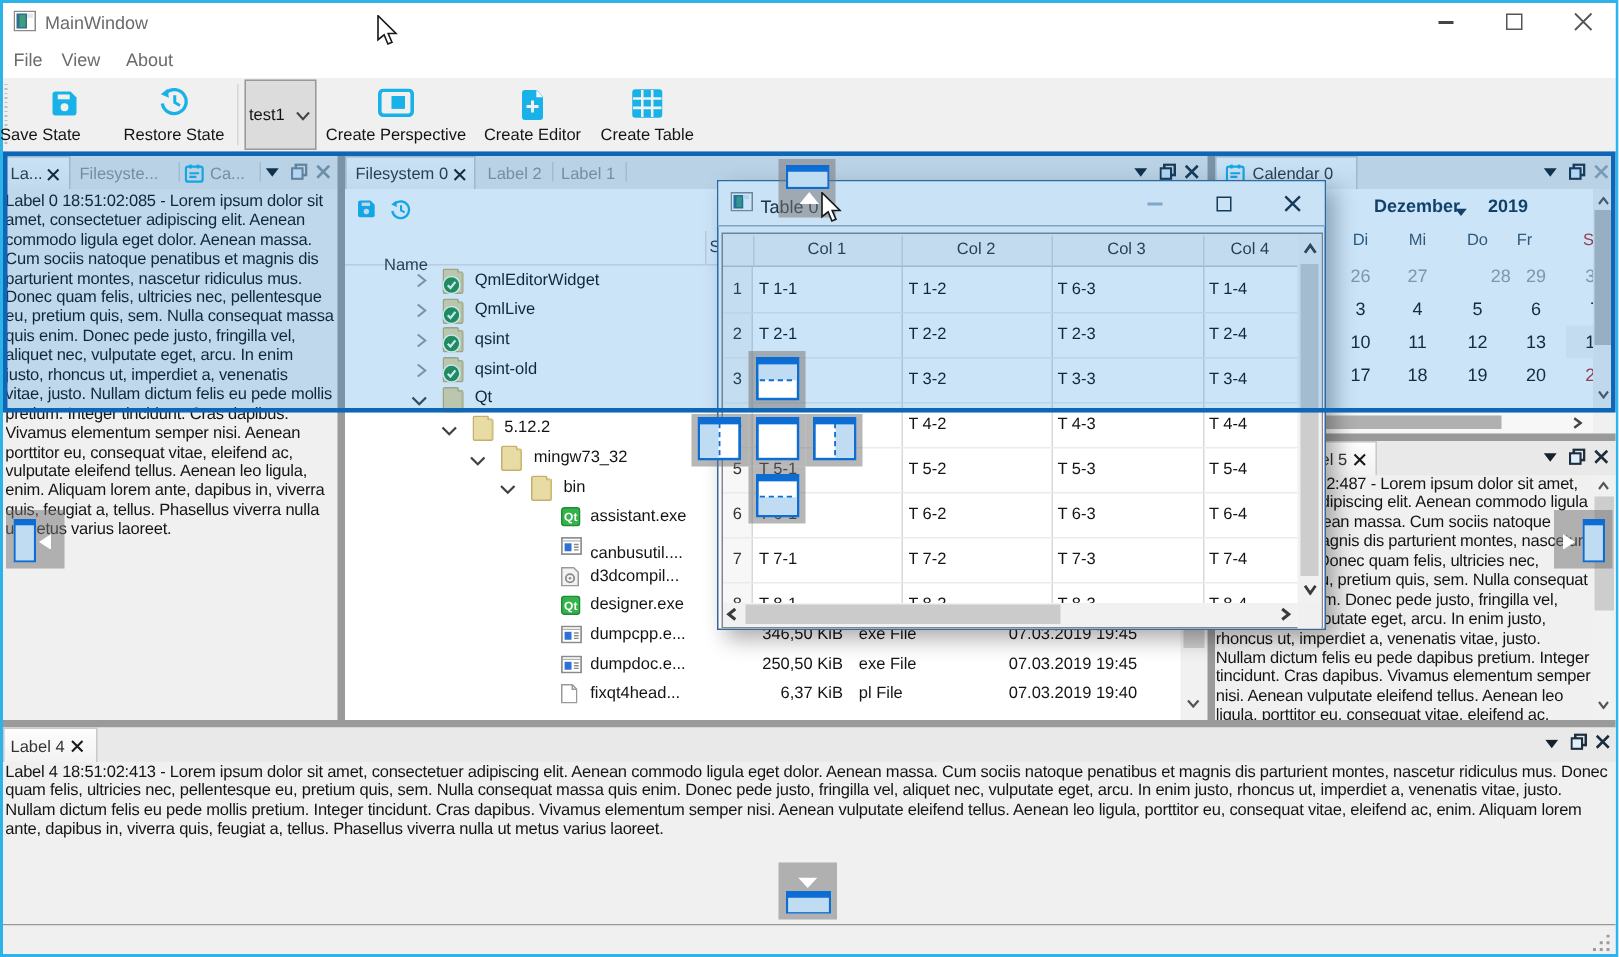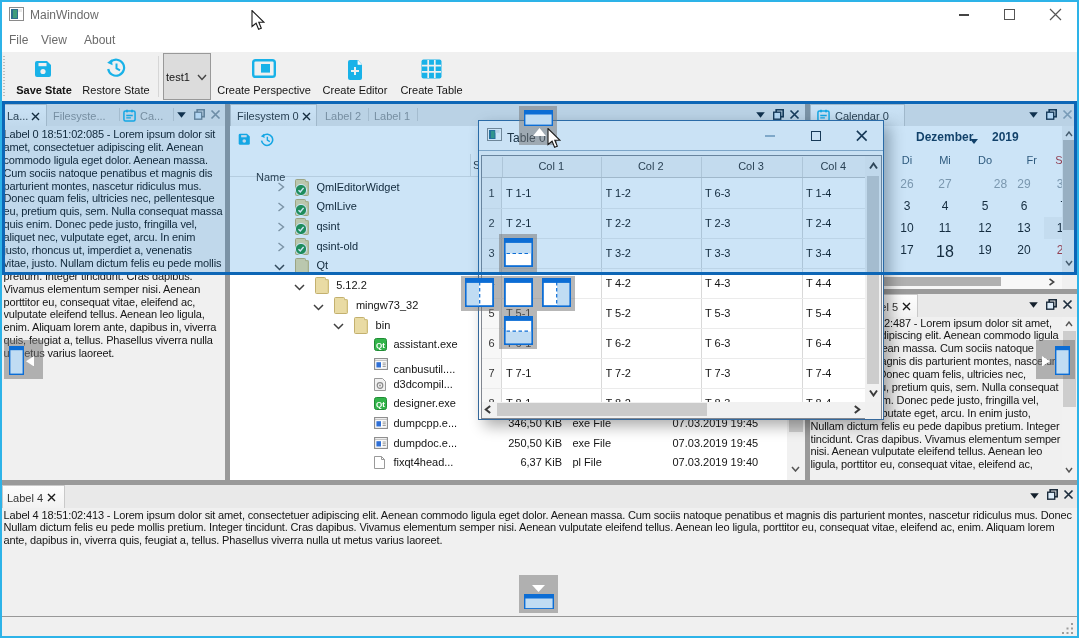--- a/index.html
+++ b/index.html
@@ -34,21 +34,21 @@
 <svg style="left:34px;top:60px" width="18" height="18" viewBox="0 0 18 18">
     <path d="M1,3 a2,2 0 0 1 2,-2 h10 l4,4 v10 a2,2 0 0 1 -2,2 h-12 a2,2 0 0 1 -2,-2 z" fill="#19b2e8"></path>
     <rect x="4.5" y="3" width="8" height="3.2" fill="#f0f0f0"></rect>
     <circle cx="9" cy="11.5" r="2.6" fill="#f0f0f0"></circle>
   </svg>
 <svg style="left:106px;top:58px" width="20" height="20" viewBox="0 0 20 20">
     <path d="M4.5,4 a8,8 0 1 1 -2.3,7" fill="none" stroke="#19b2e8" stroke-width="2.2"></path>
     <path d="M5.8,1.2 L1.2,4.8 L6.6,7.2 Z" fill="#19b2e8"></path>
     <path d="M10.5,5.5 L10.5,10.3 L14,12.3" fill="none" stroke="#19b2e8" stroke-width="2"></path>
   </svg>
-<div class="t" style="left:14px;top:84px;width:60px;height:13px;text-align:center;font-weight:bold;">Save State</div>
+<div class="t" style="left:0;top:84px;width:60px;height:13px;">Save State</div>
 <div class="t" style="left:81px;top:84px;width:70px;height:13px;text-align:center;">Restore State</div>
 <div style="left:162.5px;top:53px;width:48px;height:46.5px;background:#dcdcdc;border:1px solid #999;"></div>
 <div class="t" style="left:166px;top:71px;width:30px;height:13px;font-size:11px;">test1</div>
 <svg style="left:197px;top:74px" width="10" height="7" viewBox="0 0 10 7">
     <path d="M1,1 L5,5.4 L9,1" fill="none" stroke="#444" stroke-width="1.4"></path>
   </svg>
 <svg style="left:252px;top:59px" width="24" height="19" viewBox="0 0 24 19">
     <rect x="1.2" y="1.2" width="21.6" height="16.6" rx="2.4" fill="none" stroke="#19b2e8" stroke-width="2.4"></rect>
     <rect x="9" y="5" width="9" height="8.6" fill="#19b2e8"></rect>
   </svg>
@@ -302,21 +302,21 @@
 <div style="left:809.5px;top:126px;width:252px;height:148px;background:#fff;overflow:hidden;">
 <div class="t" style="position:absolute;left:106.5px;top:4px;width:120px;height:15px;font-weight:bold;font-size:12px;color:#16344f;">Dezember</div>
 <svg style="left:160.5px;top:13px" width="8" height="5" viewBox="0 0 8 5">
       <path d="M0,0 h8 l-4,5 z" fill="#16344f"></path>
     </svg>
 <div class="t" style="position:absolute;left:182.5px;top:4px;width:40px;height:15px;font-weight:bold;font-size:12px;color:#16344f;">2019</div>
 <div class="t" style="position:absolute;left:44.5px;top:28px;width:30px;height:13px;text-align:center;color:#3a5368;">Mo</div>
 <div class="t" style="position:absolute;left:82.5px;top:28px;width:30px;height:13px;text-align:center;color:#3a5368;">Di</div>
 <div class="t" style="position:absolute;left:120.5px;top:28px;width:30px;height:13px;text-align:center;color:#3a5368;">Mi</div>
 <div class="t" style="position:absolute;left:160.5px;top:28px;width:30px;height:13px;text-align:center;color:#3a5368;">Do</div>
-<div class="t" style="position:absolute;left:217px;top:28px;width:30px;height:13px;text-align:left;color:#3a5368;">Fr</div>
+<div class="t" style="position:absolute;left:182px;top:28px;width:30px;height:13px;text-align:right;color:#3a5368;">Fr</div>
 <div class="t" style="position:absolute;left:237.5px;top:28px;width:30px;height:13px;text-align:center;color:#b73333;">Sa</div>
 <div class="t" style="position:absolute;left:234.5px;top:91px;width:19.5px;height:22px;background:#f6f6f6;"></div>
 <div class="t" style="position:absolute;left:44.5px;top:51.0px;width:30px;height:13px;text-align:center;color:#9aa0a6;font-size:12px;">25</div>
 <div class="t" style="position:absolute;left:82.5px;top:51.0px;width:30px;height:13px;text-align:center;color:#9aa0a6;font-size:12px;">26</div>
 <div class="t" style="position:absolute;left:120.5px;top:51.0px;width:30px;height:13px;text-align:center;color:#9aa0a6;font-size:12px;">27</div>
 <div class="t" style="position:absolute;left:176px;top:51.0px;width:30px;height:13px;text-align:center;color:#9aa0a6;font-size:12px;">28</div>
 <div class="t" style="position:absolute;left:199.5px;top:51.0px;width:30px;height:13px;text-align:center;color:#9aa0a6;font-size:12px;">29</div>
 <div class="t" style="position:absolute;left:239.0px;top:51.0px;width:30px;height:13px;text-align:center;color:#9aa0a6;font-size:12px;">30</div>
 <div class="t" style="position:absolute;left:44.5px;top:73.0px;width:30px;height:13px;text-align:center;color:#1a1a1a;font-size:12px;">2</div>
 <div class="t" style="position:absolute;left:82.5px;top:73.0px;width:30px;height:13px;text-align:center;color:#1a1a1a;font-size:12px;">3</div>
@@ -325,21 +325,21 @@
 <div class="t" style="position:absolute;left:199.5px;top:73.0px;width:30px;height:13px;text-align:center;color:#1a1a1a;font-size:12px;">6</div>
 <div class="t" style="position:absolute;left:239.0px;top:73.0px;width:30px;height:13px;text-align:center;color:#1a1a1a;font-size:12px;">7</div>
 <div class="t" style="position:absolute;left:44.5px;top:95.0px;width:30px;height:13px;text-align:center;color:#1a1a1a;font-size:12px;">9</div>
 <div class="t" style="position:absolute;left:82.5px;top:95.0px;width:30px;height:13px;text-align:center;color:#1a1a1a;font-size:12px;">10</div>
 <div class="t" style="position:absolute;left:120.5px;top:95.0px;width:30px;height:13px;text-align:center;color:#1a1a1a;font-size:12px;">11</div>
 <div class="t" style="position:absolute;left:160.5px;top:95.0px;width:30px;height:13px;text-align:center;color:#1a1a1a;font-size:12px;">12</div>
 <div class="t" style="position:absolute;left:199.5px;top:95.0px;width:30px;height:13px;text-align:center;color:#1a1a1a;font-size:12px;">13</div>
 <div class="t" style="position:absolute;left:239.0px;top:95.0px;width:30px;height:13px;text-align:center;color:#1a1a1a;font-size:12px;">14</div>
 <div class="t" style="position:absolute;left:44.5px;top:117.0px;width:30px;height:13px;text-align:center;color:#1a1a1a;font-size:12px;">16</div>
 <div class="t" style="position:absolute;left:82.5px;top:117.0px;width:30px;height:13px;text-align:center;color:#1a1a1a;font-size:12px;">17</div>
-<div class="t" style="position:absolute;left:120.5px;top:117.0px;width:30px;height:13px;text-align:center;color:#1a1a1a;font-size:16px;">18</div>
+<div class="t" style="position:absolute;left:120.5px;top:117.0px;width:30px;height:13px;text-align:center;color:#1a1a1a;font-size:12px;">18</div>
 <div class="t" style="position:absolute;left:160.5px;top:117.0px;width:30px;height:13px;text-align:center;color:#1a1a1a;font-size:12px;">19</div>
 <div class="t" style="position:absolute;left:199.5px;top:117.0px;width:30px;height:13px;text-align:center;color:#1a1a1a;font-size:12px;">20</div>
 <div class="t" style="position:absolute;left:239.0px;top:117.0px;width:30px;height:13px;text-align:center;color:#b73333;font-size:12px;">21</div>
 </div>
 <div style="left:1061.5px;top:126px;width:15.5px;height:148px;background:#f0f0f0;"></div>
 <svg style="left:1065px;top:131px" width="8" height="6" viewBox="0 0 8 6">
     <path d="M1,5 L4,1 L7,5" fill="none" stroke="#555" stroke-width="1.4"></path>
   </svg>
 <div style="left:1063px;top:140px;width:12.5px;height:89.5px;background:#bdbdbd;"></div>
 <svg style="left:1065px;top:260px" width="8" height="6" viewBox="0 0 8 6">
@@ -371,20 +371,21 @@
 <div style="left:809.5px;top:316.5px;width:252px;height:163px;background:#f0f0f0;overflow:hidden;"></div>
 <div class="lines" style="left:810.5px;top:316.5px;width:251px;height:163px;letter-spacing:-0.15px;overflow:hidden;">
     <div>Label 5 18:51:02:487 - Lorem ipsum dolor sit amet,</div>
     <div>consectetuer adipiscing elit. Aenean commodo ligula</div>
     <div>eget dolor. Aenean massa. Cum sociis natoque</div>
     <div>penatibus et magnis dis parturient montes, nascetur</div>
     <div>ridiculus mus. Donec quam felis, ultricies nec,</div>
     <div>pellentesque eu, pretium quis, sem. Nulla consequat</div>
     <div>massa quis enim. Donec pede justo, fringilla vel,</div>
     <div>aliquet nec, vulputate eget, arcu. In enim justo,</div>
+    <div>rhoncus ut, imperdiet a, venenatis vitae, justo.</div>
     <div>Nullam dictum felis eu pede dapibus pretium. Integer</div>
     <div>tincidunt. Cras dapibus. Vivamus elementum semper</div>
     <div>nisi. Aenean vulputate eleifend tellus. Aenean leo</div>
     <div>ligula, porttitor eu, consequat vitae, eleifend ac,</div>
   </div>
 <div style="left:1061.5px;top:316.5px;width:15.5px;height:163px;background:#f1f1f1;"></div>
 <svg style="left:1065px;top:320.5px" width="8" height="6" viewBox="0 0 8 6">
     <path d="M1,5 L4,1 L7,5" fill="none" stroke="#555" stroke-width="1.4"></path>
   </svg>
 <div style="left:1063px;top:331px;width:12.5px;height:76px;background:#cdcdcd;"></div>
@@ -404,20 +405,21 @@
 <svg style="left:1046.5px;top:489.0px" width="11" height="11" viewBox="0 0 11 11">
     <rect x="3.2" y="0.7" width="7" height="7" fill="none" stroke="#1d2d3d" stroke-width="1.7"></rect>
     <rect x="0.7" y="3.2" width="7" height="7" fill="#dfeefa" stroke="#1d2d3d" stroke-width="1.4"></rect>
   </svg>
 <svg style="left:1062.5px;top:489.0px" width="11" height="11" viewBox="0 0 11 11">
     <path d="M1.5,1.5 L9.5,9.5 M9.5,1.5 L1.5,9.5" stroke="#1d2d3d" stroke-width="1.7"></path>
   </svg>
 <div style="left:2px;top:507.5px;width:1075px;height:108.5px;background:#f0f0f0;"></div>
 <div class="lines" style="left:3.5px;top:508.5px;width:1073px;height:52px;letter-spacing:-0.15px;">
     <div>Label 4 18:51:02:413 - Lorem ipsum dolor sit amet, consectetuer adipiscing elit. Aenean commodo ligula eget dolor. Aenean massa. Cum sociis natoque penatibus et magnis dis parturient montes, nascetur ridiculus mus. Donec</div>
+    <div>quam felis, ultricies nec, pellentesque eu, pretium quis, sem. Nulla consequat massa quis enim. Donec pede justo, fringilla vel, aliquet nec, vulputate eget, arcu. In enim justo, rhoncus ut, imperdiet a, venenatis vitae, justo.</div>
     <div>Nullam dictum felis eu pede mollis pretium. Integer tincidunt. Cras dapibus. Vivamus elementum semper nisi. Aenean vulputate eleifend tellus. Aenean leo ligula, porttitor eu, consequat vitae, eleifend ac, enim. Aliquam lorem</div>
     <div>ante, dapibus in, viverra quis, feugiat a, tellus. Phasellus viverra nulla ut metus varius laoreet.</div>
   </div>
 <div style="left:2px;top:616px;width:1075px;height:1px;background:#989898;"></div>
 <div style="left:2px;top:617px;width:1075px;height:19px;background:#f0f0f0;"></div>
 <svg style="left:1062px;top:623px" width="12" height="12" viewBox="0 0 12 12">
     <g fill="#9c9c9c">
       <rect x="9" y="0" width="2" height="2"></rect>
       <rect x="9" y="4.5" width="2" height="2"></rect>
       <rect x="9" y="9" width="2" height="2"></rect>

